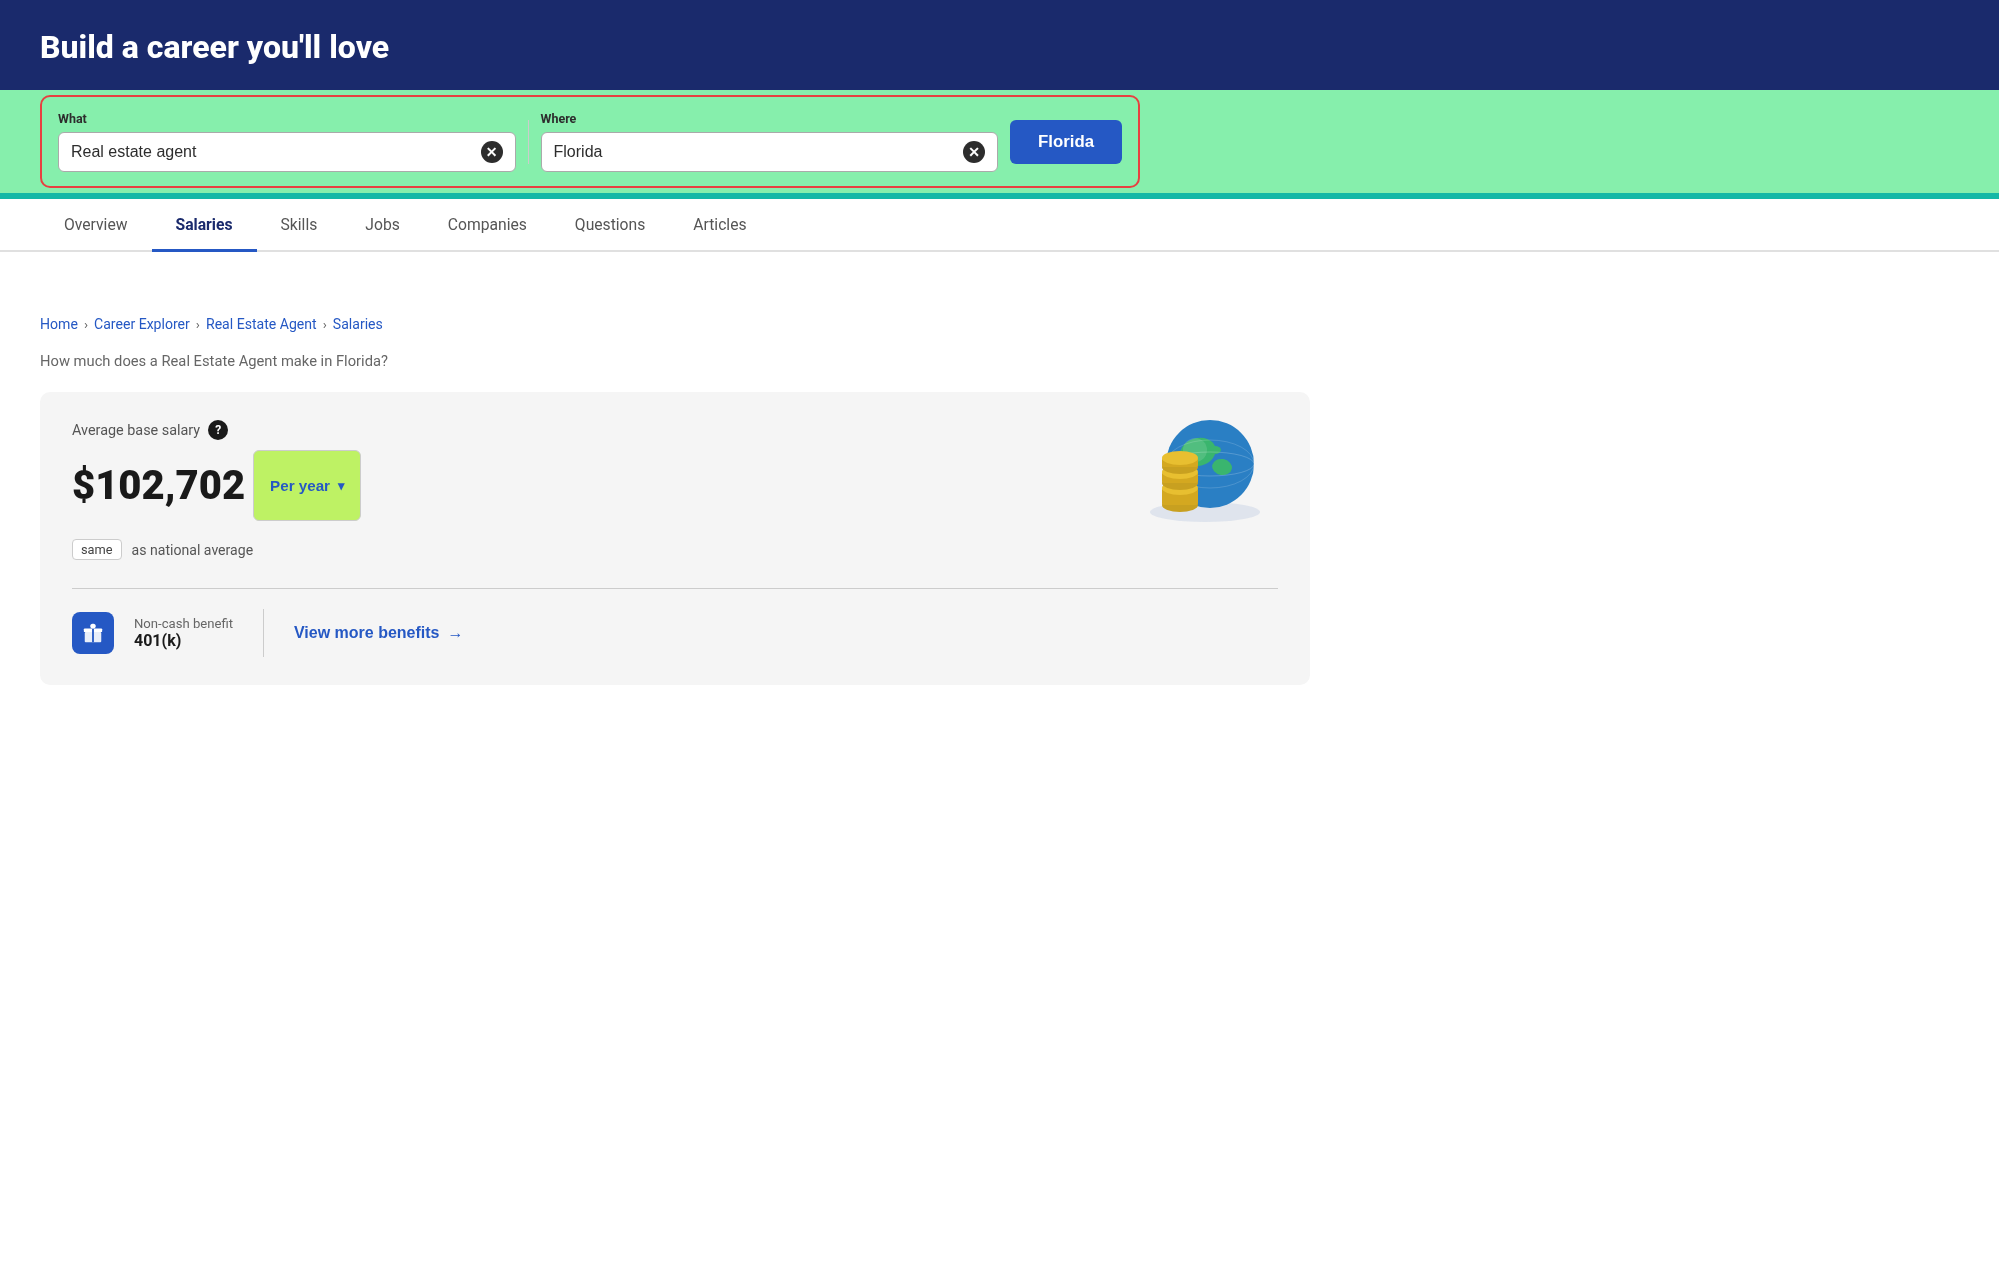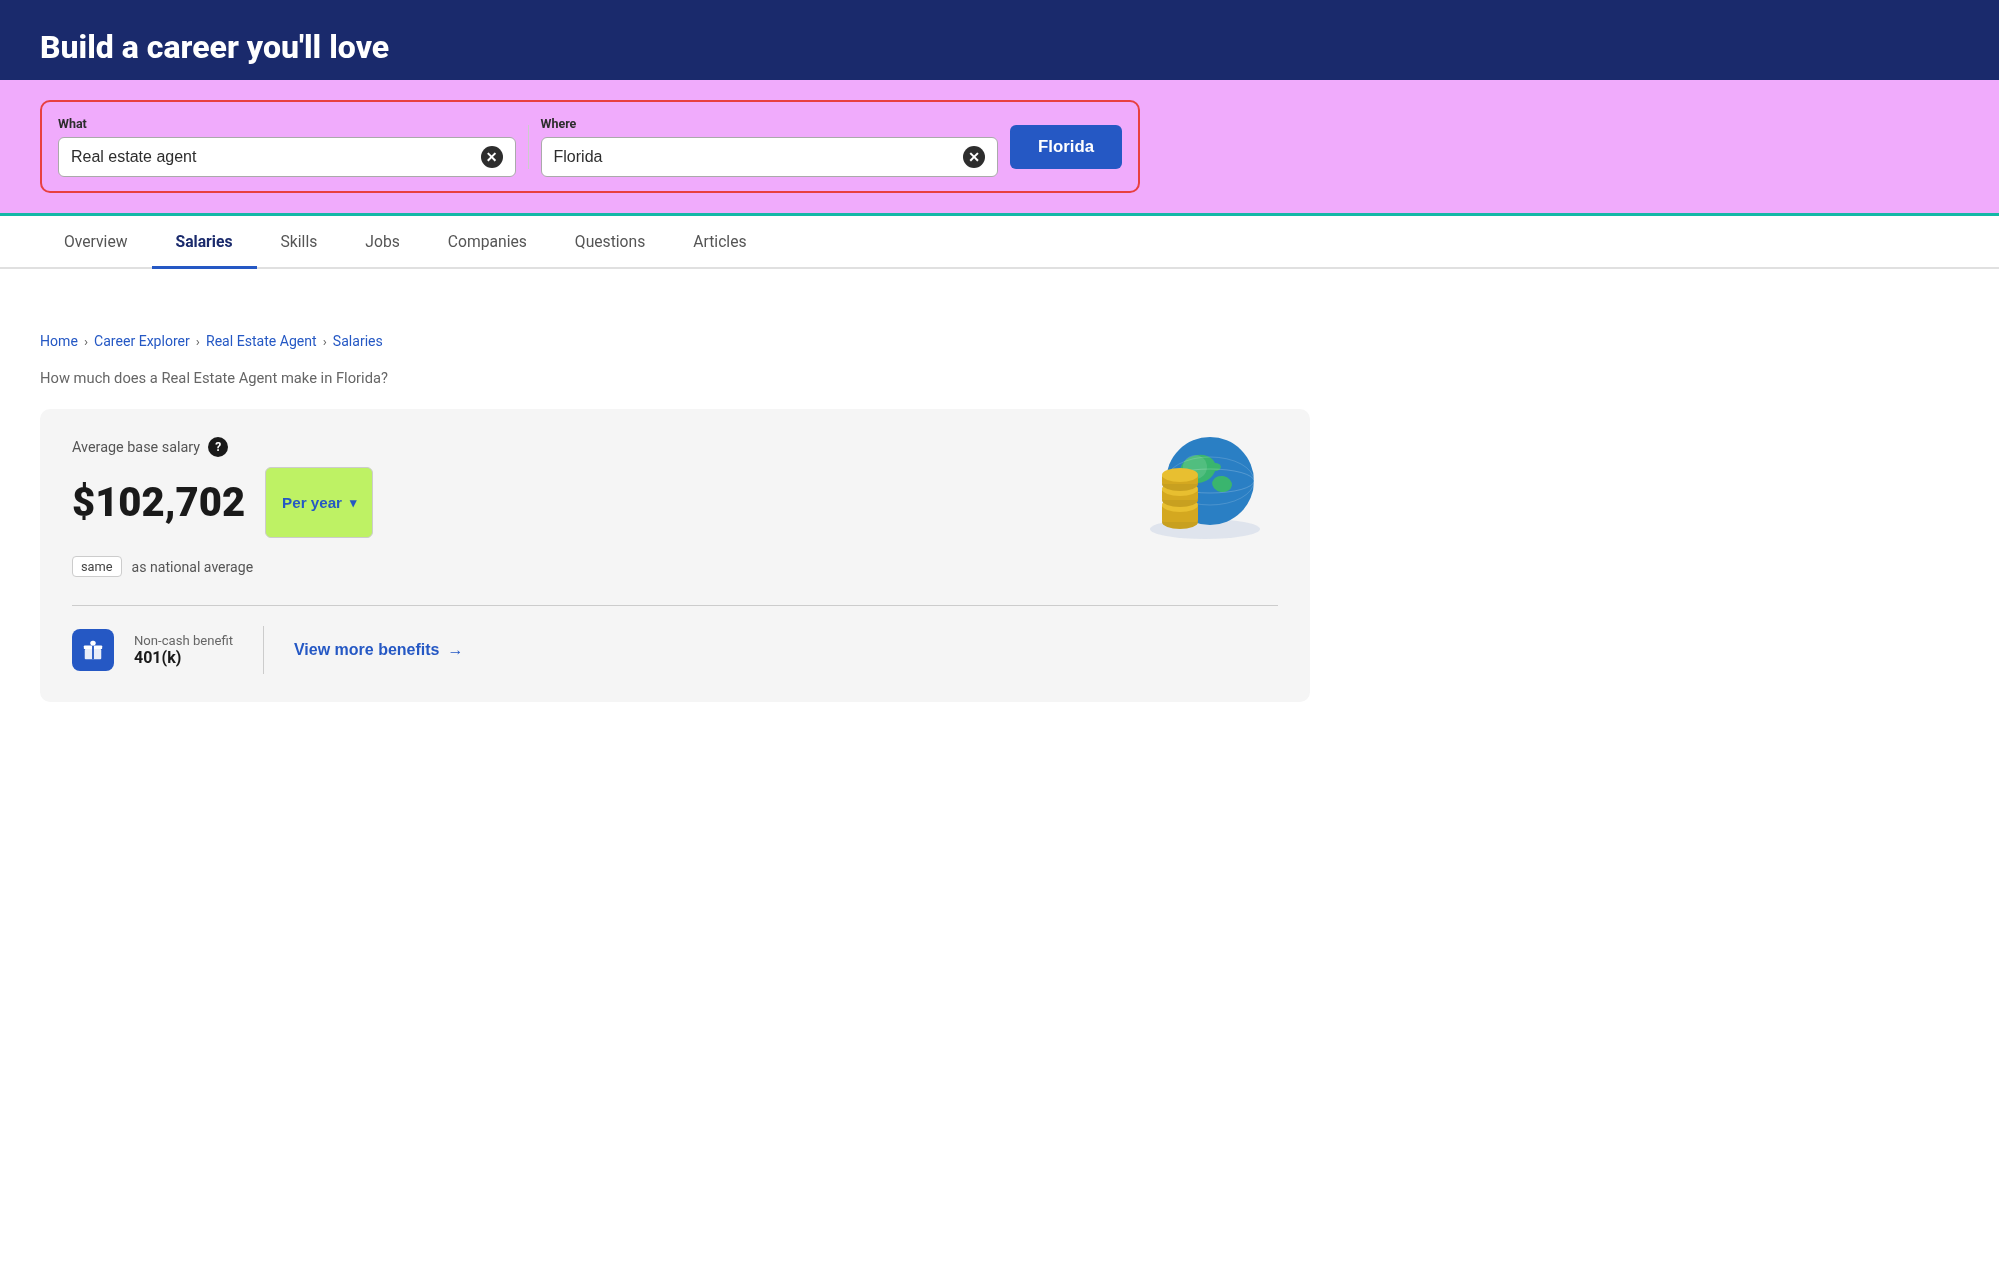--- a/index.html
+++ b/index.html
@@ -6,33 +6,33 @@
     body {
       font-family: -apple-system, BlinkMacSystemFont, 'Segoe UI', Roboto, sans-serif;
       background: #fff;
       color: #2d2d2d;
       font-size: 16px;
     }
 
     
     .header-banner {
       background-color: #1a2a6c;
-      padding: 28px 40px 14px 40px;
+      padding: 28px 40px 24px 40px;
     }
     .header-banner h1 {
       color: #fff;
       font-size: 2rem;
       font-weight: 800;
     }
 
     
     .search-container {
-      background: #f0abfc;
-      padding: 20px 40px;
-      border-bottom: 3px solid #14b8a6;
+      background: #86efac;
+      padding: 5px 40px;
+      border-bottom: 6px solid #14b8a6;
     }
     .search-box {
       display: flex;
       align-items: center;
       gap: 12px;
       border: 2.5px solid #e84040;
       border-radius: 10px;
       padding: 14px 16px;
       max-width: 1100px;
     }
@@ -195,21 +195,21 @@
       align-items: center;
       justify-content: center;
       color: #fff;
       font-size: 12px;
       font-weight: 700;
       cursor: pointer;
     }
     .salary-row {
       display: flex;
       align-items: center;
-      gap: 20px;
+      gap: 8px;
       margin-bottom: 18px;
     }
     .salary-amount {
       font-size: 2.5rem;
       font-weight: 900;
       color: #1a1a1a;
     }
     .per-year-dropdown {
       display: flex;
       align-items: center;

